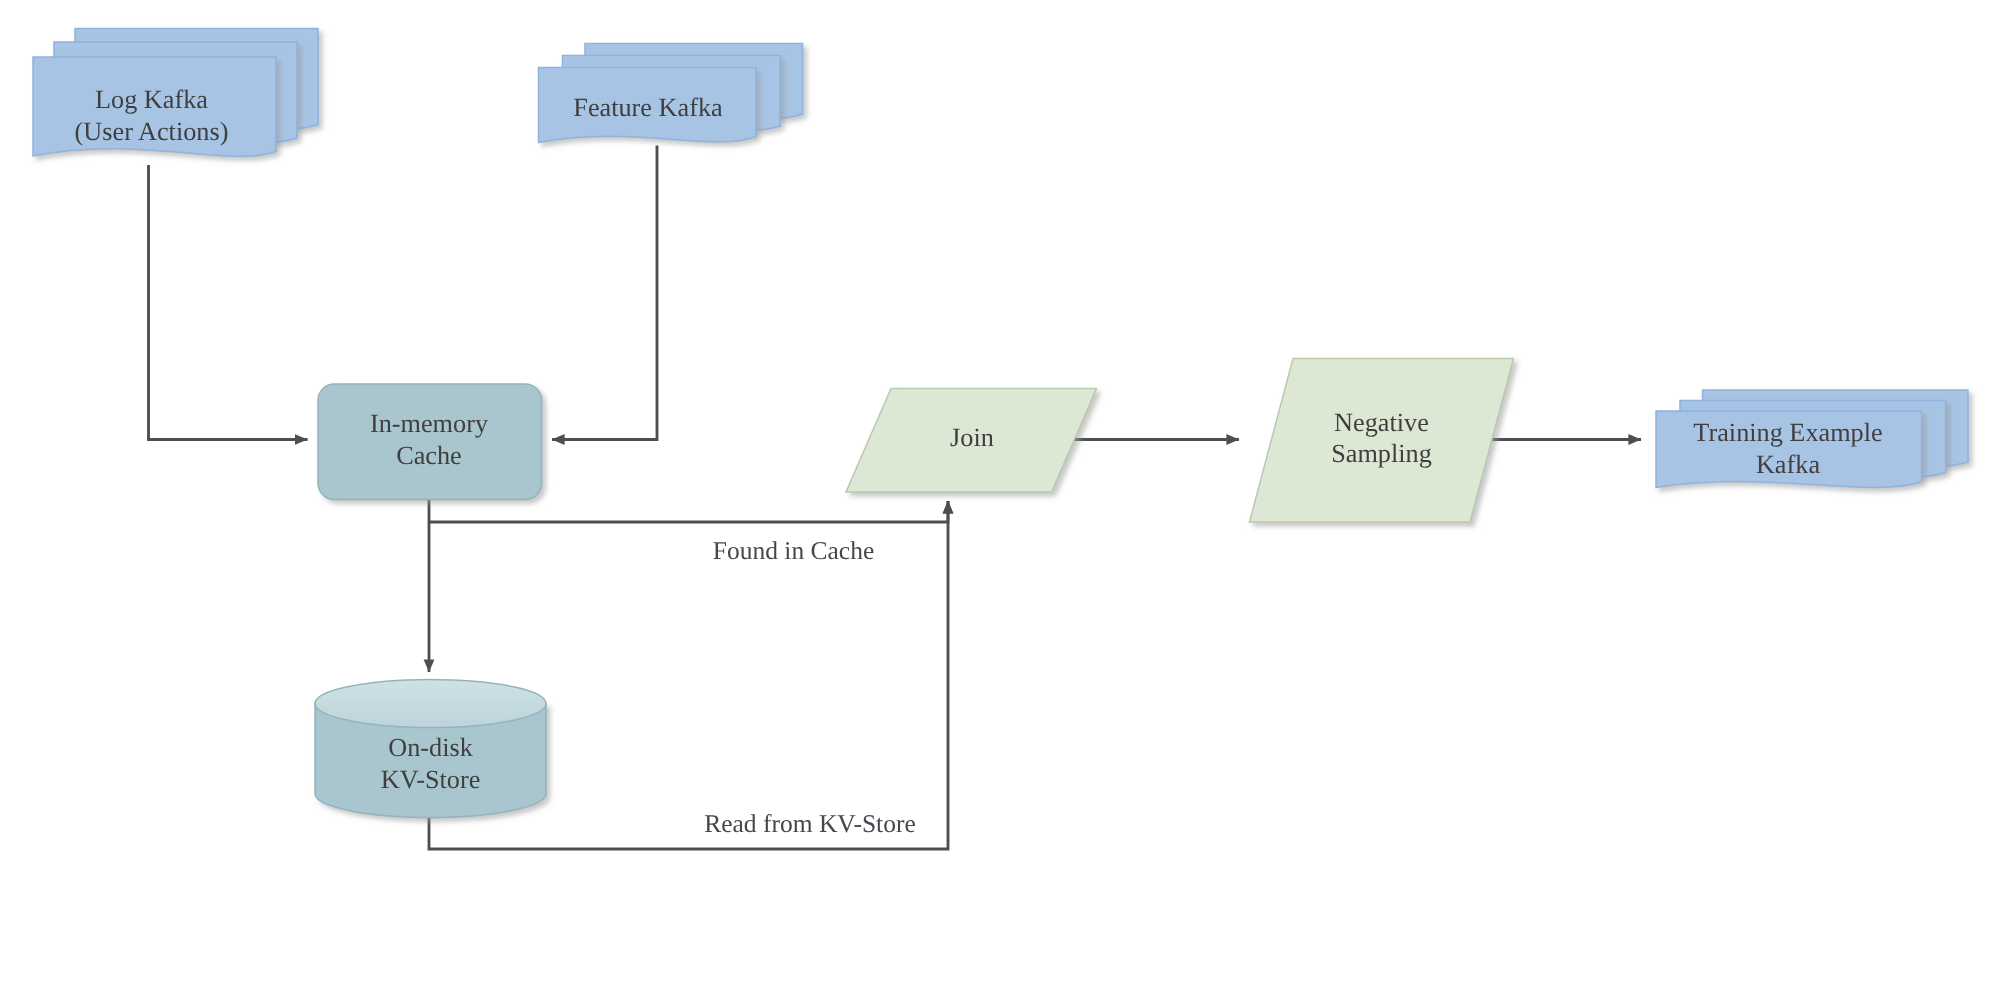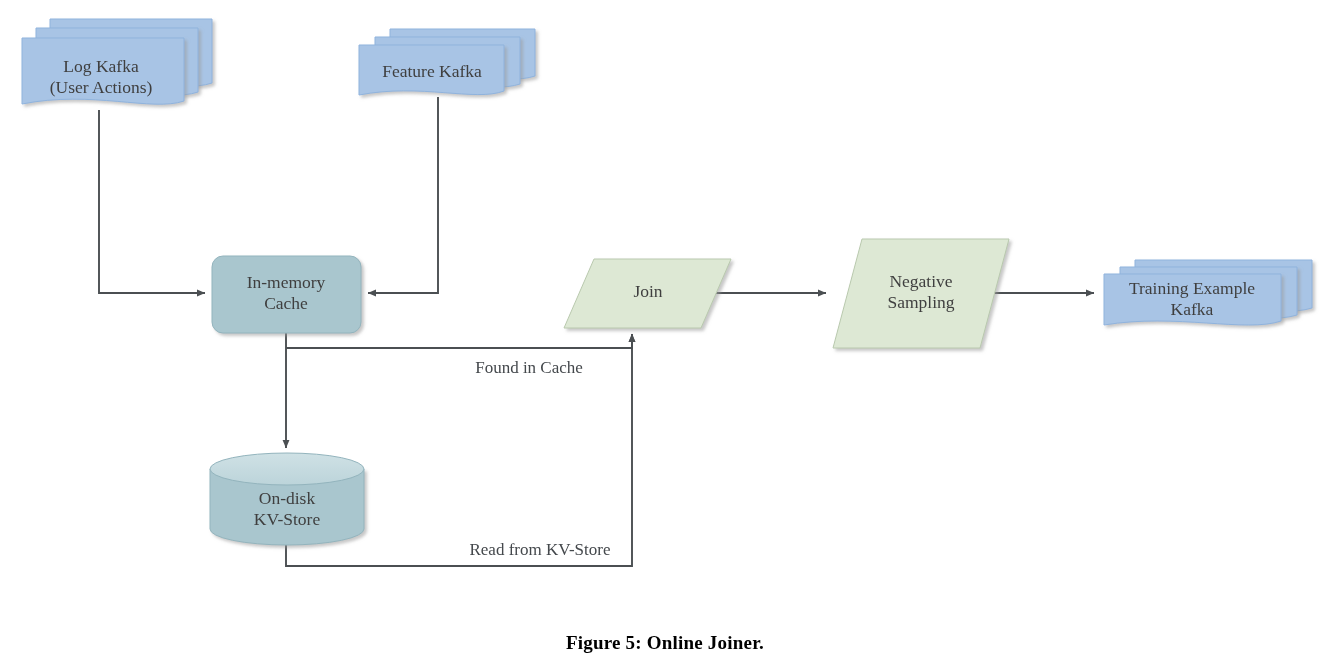--- a/index.html
+++ b/index.html
@@ -150,15 +150,14 @@
     <g>
       <path filter="url(#soft-shadow)" fill="#a8c4e5" stroke="#8fb3dd" stroke-width="1" d="M 1135,260 L 1312,260 L 1312,308 C 1277,319 1207,299 1135,311 Z"></path>
       <path filter="url(#soft-shadow)" fill="#a8c4e5" stroke="#8fb3dd" stroke-width="1" d="M 1120,267 L 1297,267 L 1297,315 C 1262,326 1192,306 1120,318 Z"></path>
       <path filter="url(#soft-shadow)" fill="#a8c4e5" stroke="#8fb3dd" stroke-width="1" d="M 1104,274 L 1281,274 L 1281,321 C 1246,333 1176,313 1104,325 Z"></path>
       <text class="node-label" x="1192" y="290">Training Example</text>
       <text class="node-label" x="1192" y="311">Kafka</text>
     </g>
 
   </svg>
 
-  <div class="caption">Figure 5: Online Joiner.</div>
 
 </div>
 
 </body></html>

